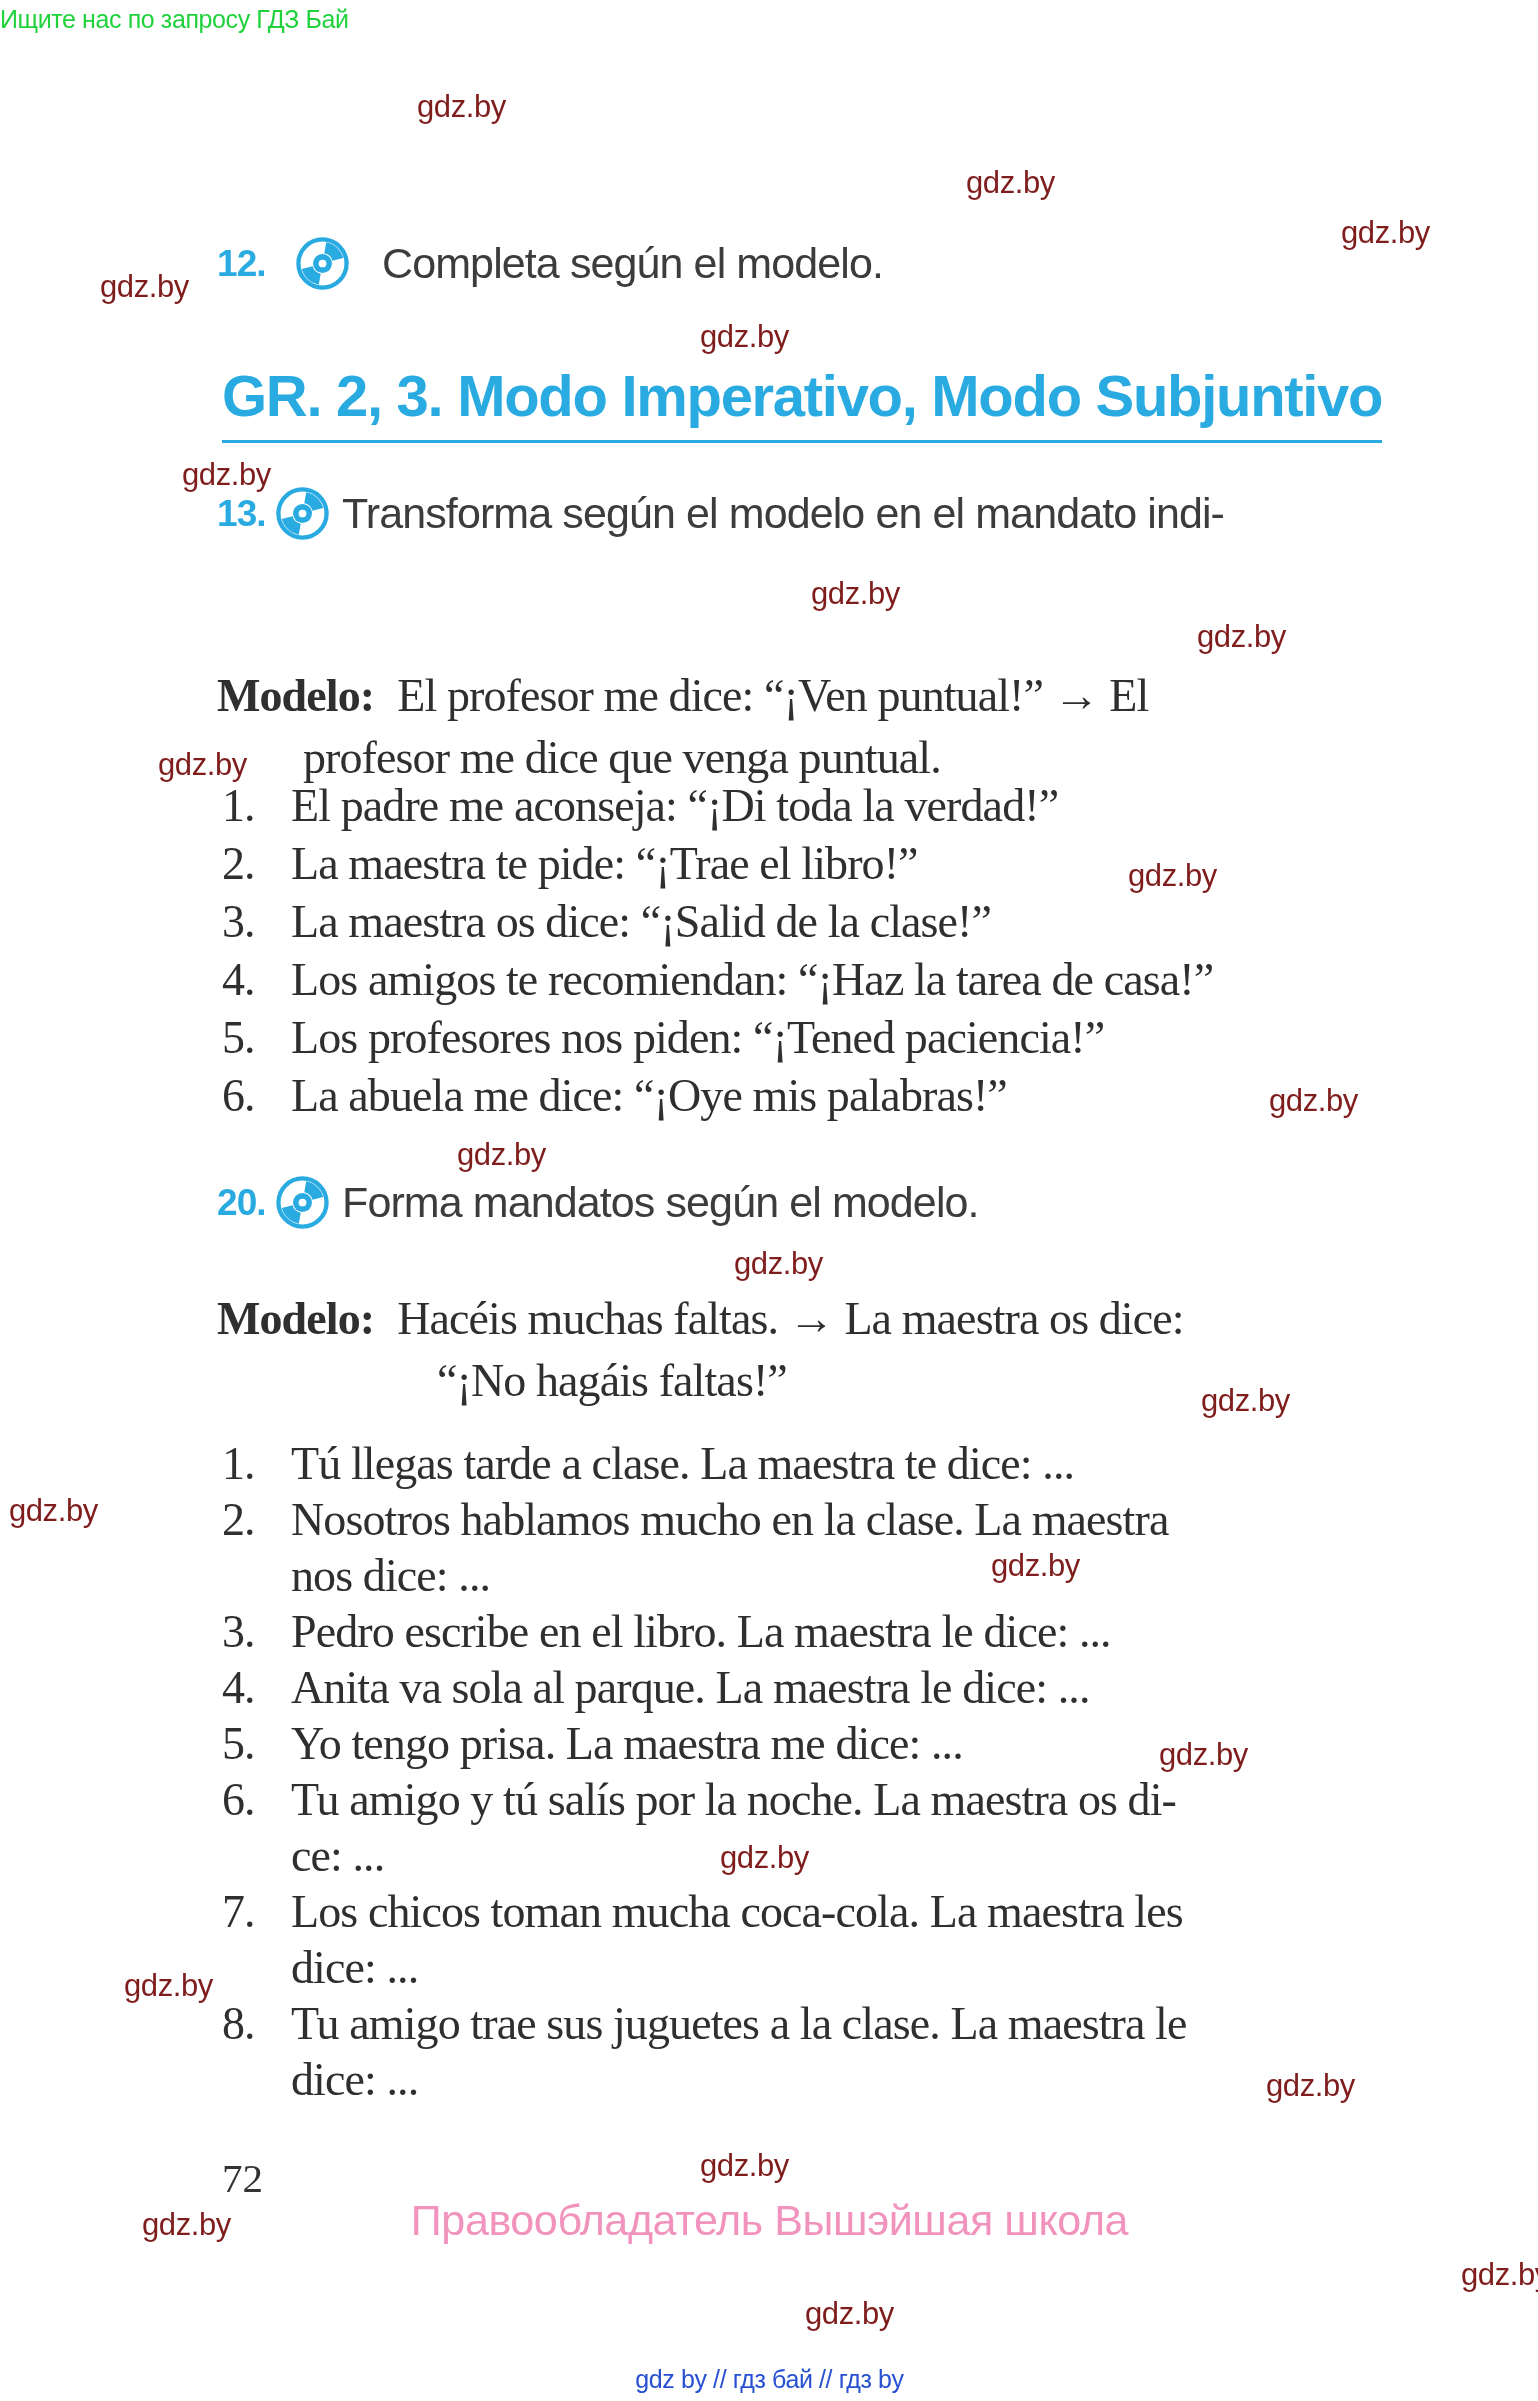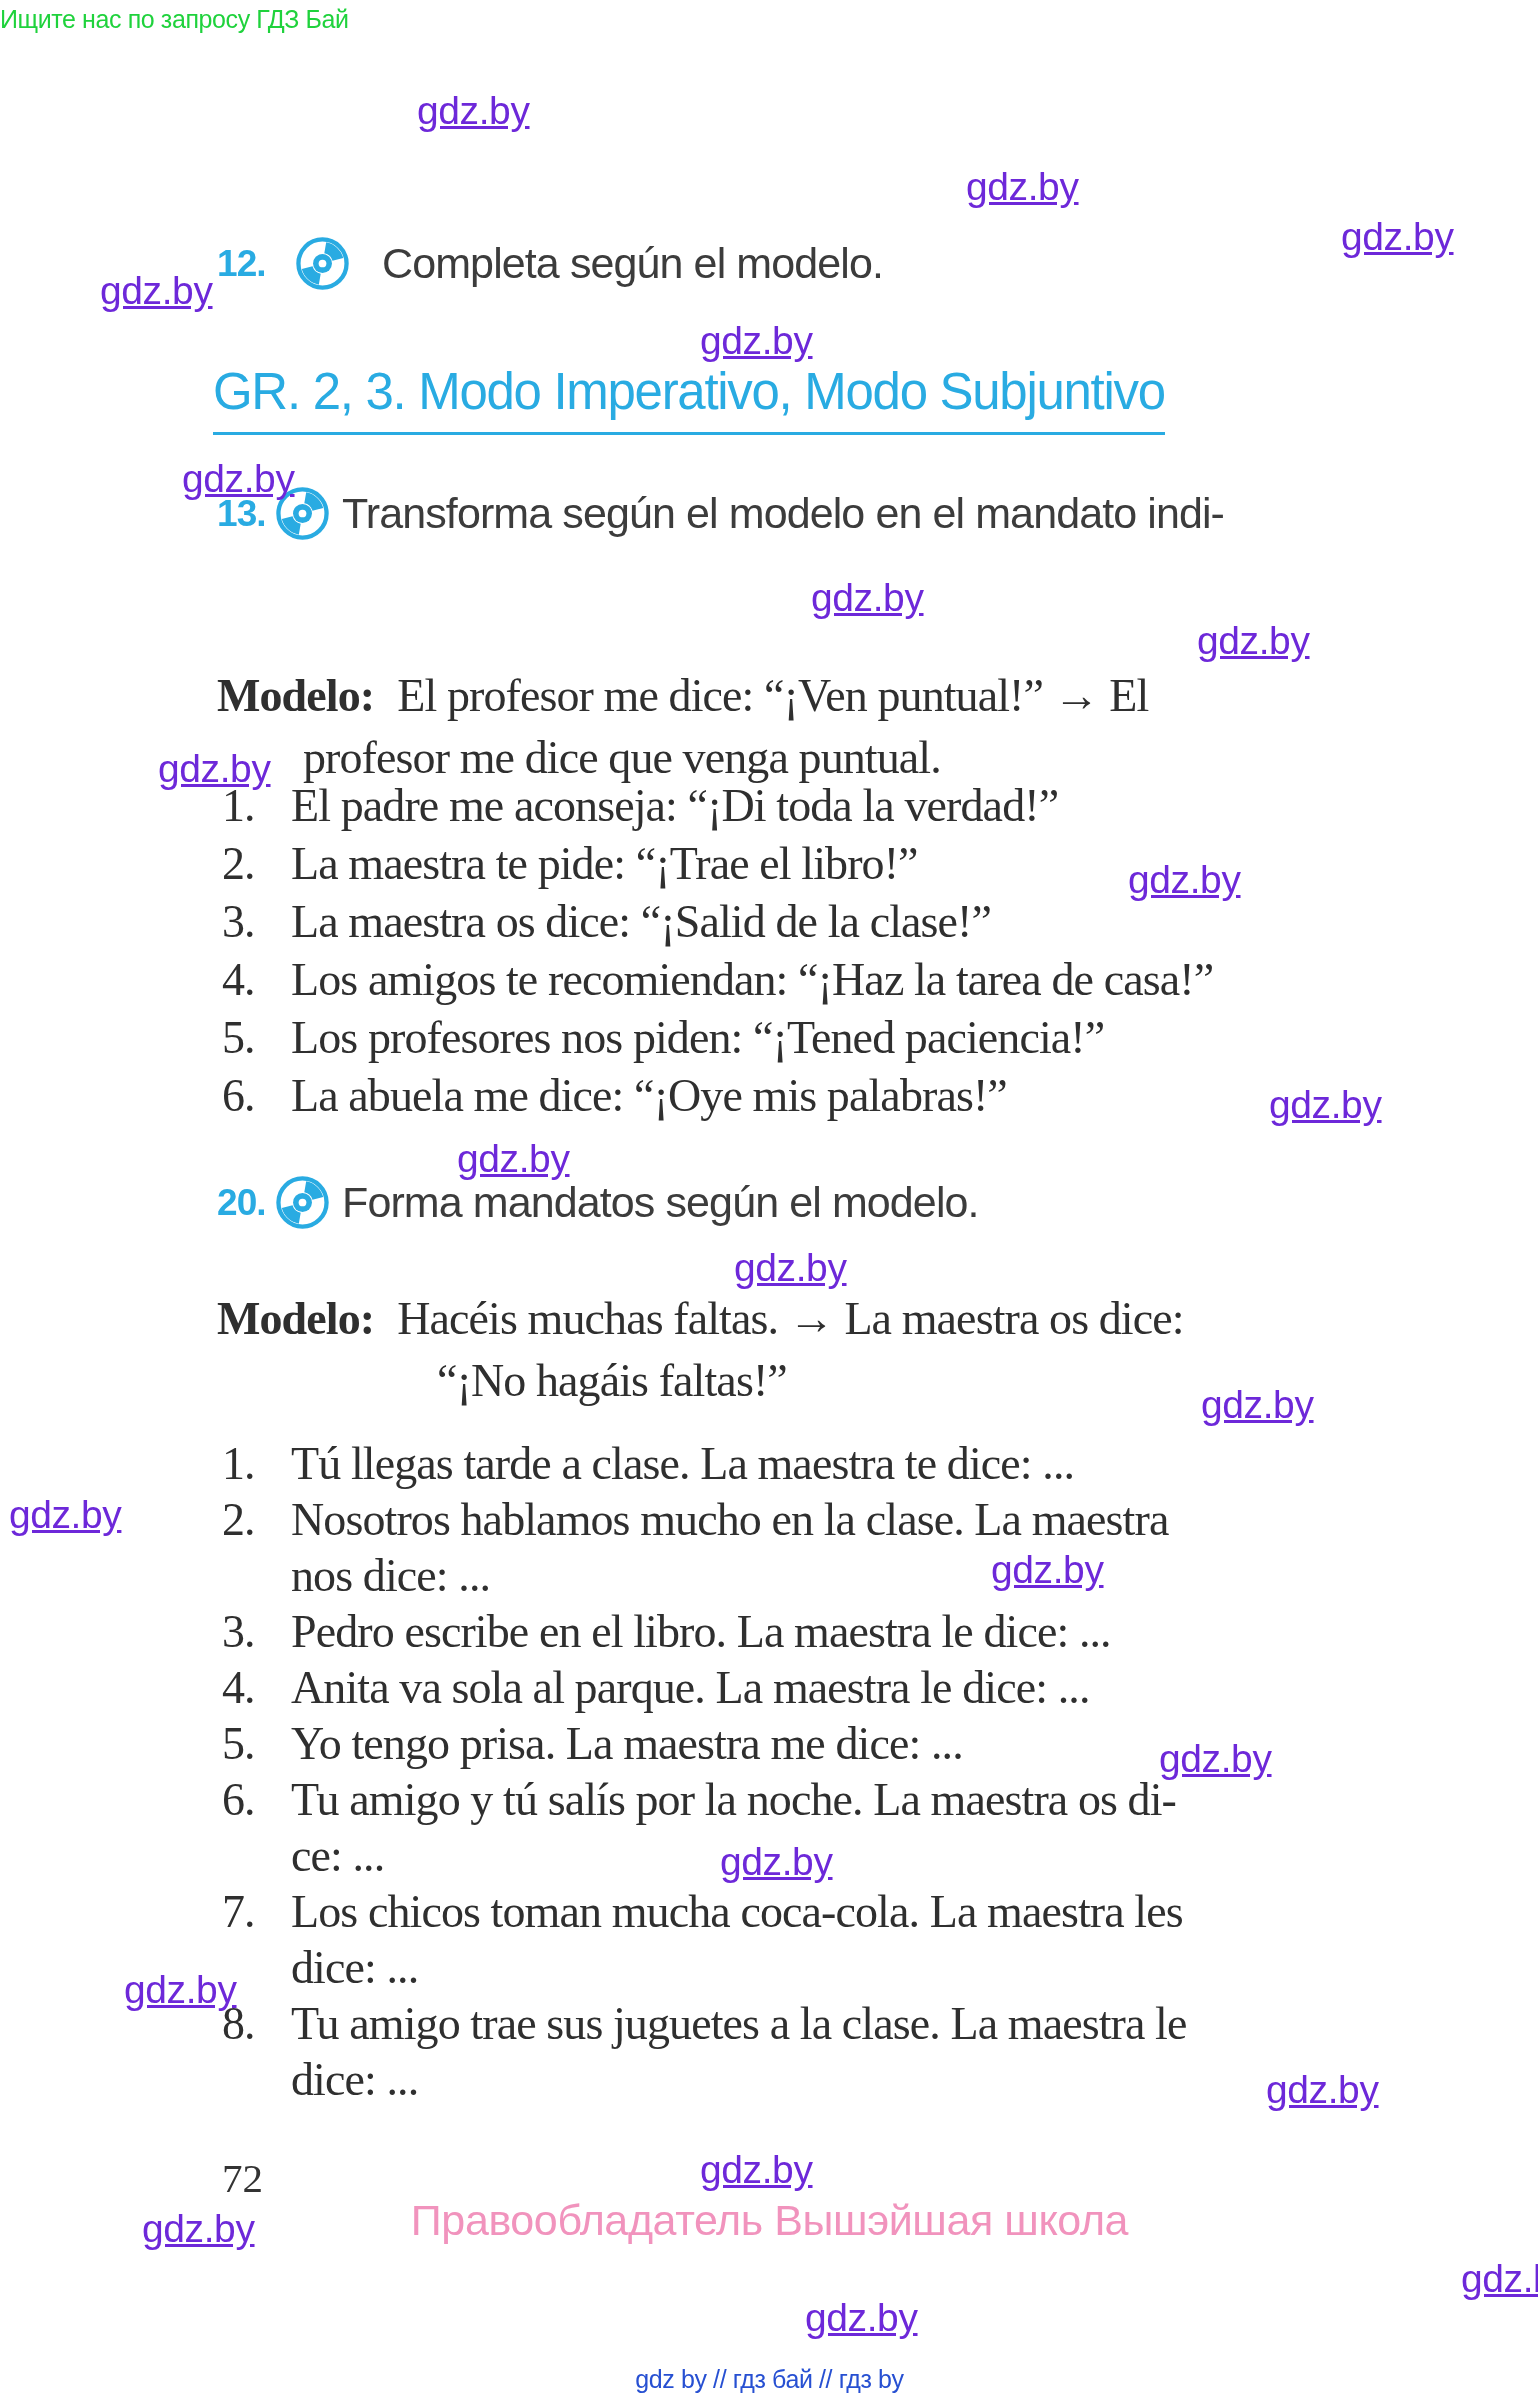--- a/index.html
+++ b/index.html
@@ -7,22 +7,22 @@
     position:relative;width:1539px;height:2401px;background:#ffffff;
     overflow:hidden;font-family:"Liberation Sans",sans-serif;
   }
   
   .top-banner{
     position:absolute;top:5.3px;left:0;width:100%;
     color:#1fd23c;font-size:25px;letter-spacing:-0.4px;
   }
   
   .wm{
-    position:absolute;color:#6d28d9;font-size:39px;letter-spacing:-0.4px;
-    font-family:"Liberation Sans",sans-serif;white-space:nowrap;text-decoration:underline;
+    position:absolute;color:#7f1d1d;font-size:31px;letter-spacing:-0.4px;
+    font-family:"Liberation Sans",sans-serif;white-space:nowrap;
   }
   
   .ex-header{
     position:absolute;left:217px;display:flex;align-items:center;height:55px;
   }
   .ex-num{
     color:#29abe2;font-weight:bold;font-size:37px;letter-spacing:-0.9px;
     margin-right:8.9px;line-height:55px;
   }
   .cd-icon{width:55px;height:55px;flex:0 0 auto;margin-right:12.4px;}
@@ -31,22 +31,22 @@
     white-space:nowrap;line-height:55px;
   }
   .ex13-wrap{position:absolute;left:217px;top:486px;}
   .hdr-row{display:flex;align-items:center;height:55px;}
   .hdr-line2{
     color:#3c3c3c;font-weight:bold;font-size:43px;letter-spacing:-0.9px;
     margin-top:19.5px;
   }
   
   .gr-heading{
-    position:absolute;left:213px;top:362px;display:inline-block;
-    color:#29abe2;font-weight:normal;font-size:51px;letter-spacing:-1.3px;
+    position:absolute;left:222px;top:362px;display:inline-block;
+    color:#29abe2;font-weight:bold;font-size:58px;letter-spacing:-1.3px;
     border-bottom:3.5px solid #29abe2;padding-bottom:10.6px;white-space:nowrap;
   }
   
   .modelo{
     position:absolute;left:217px;width:1170px;
     font-family:"Liberation Serif",serif;color:#2f2f2f;
     font-size:46px;letter-spacing:-0.9px;line-height:62px;
   }
   .modelo-label{font-weight:bold;margin-right:23px;}
   .modelo-l2-13{margin-left:86px;}

